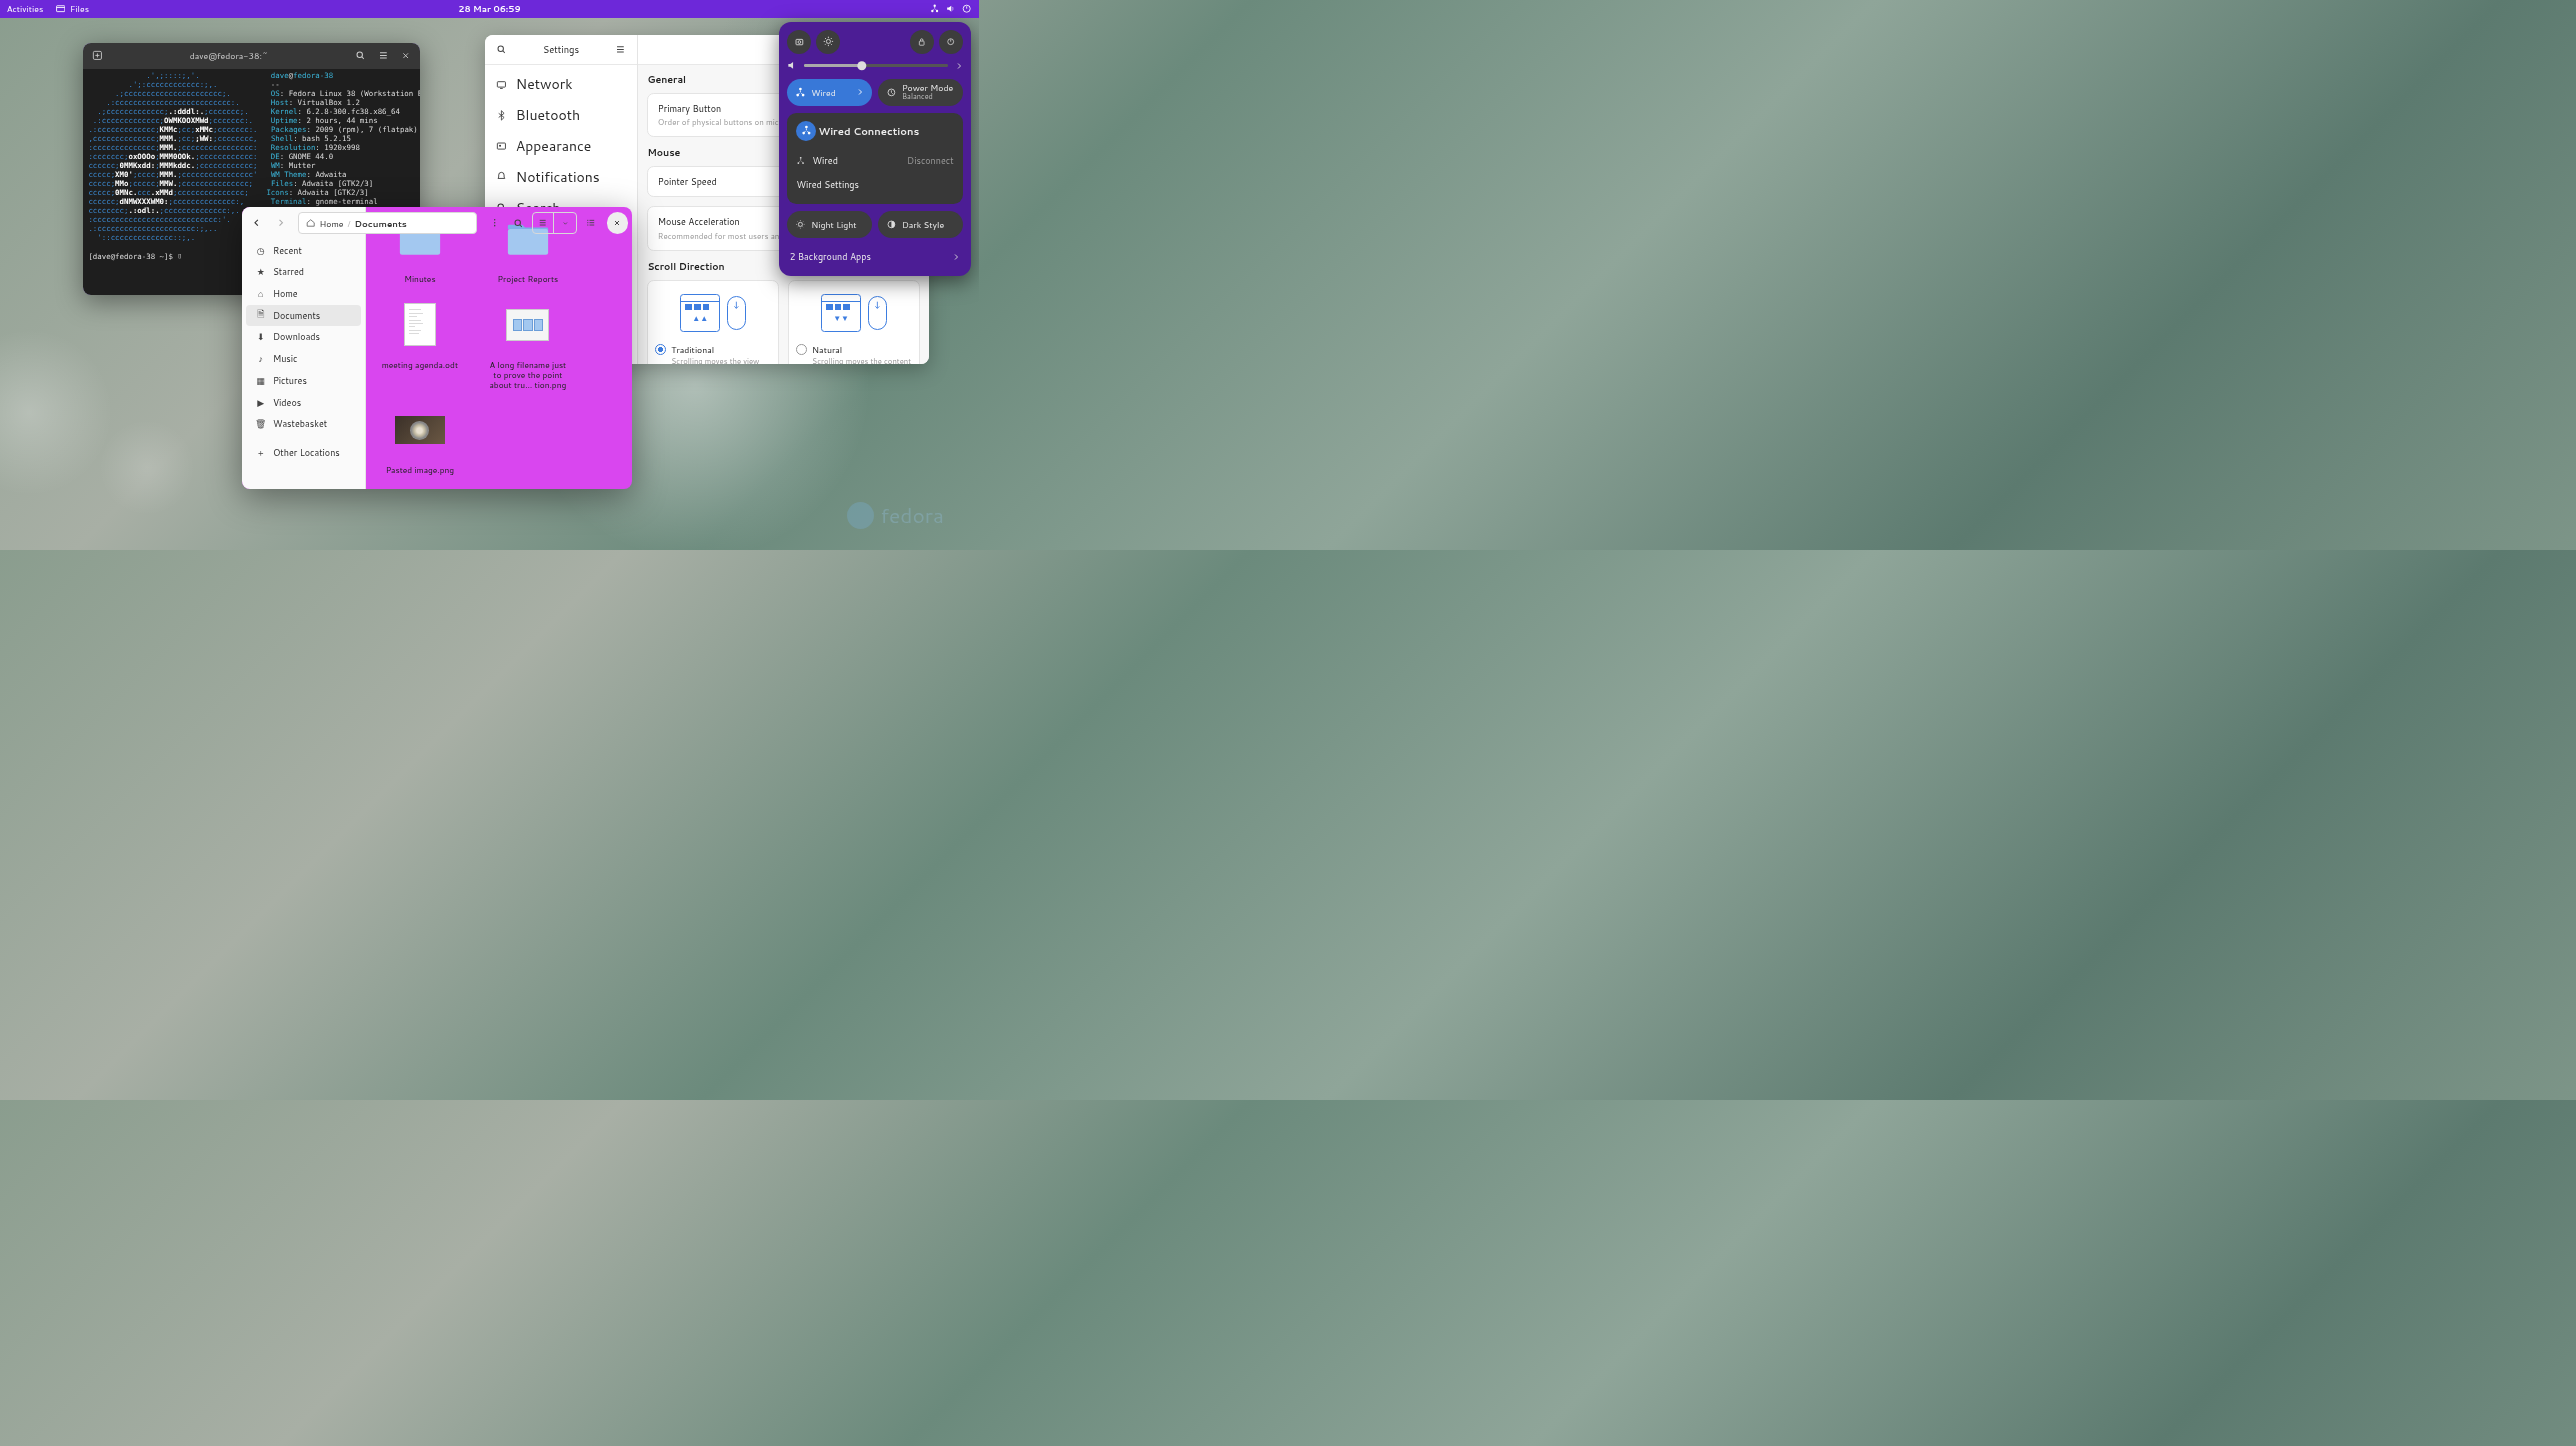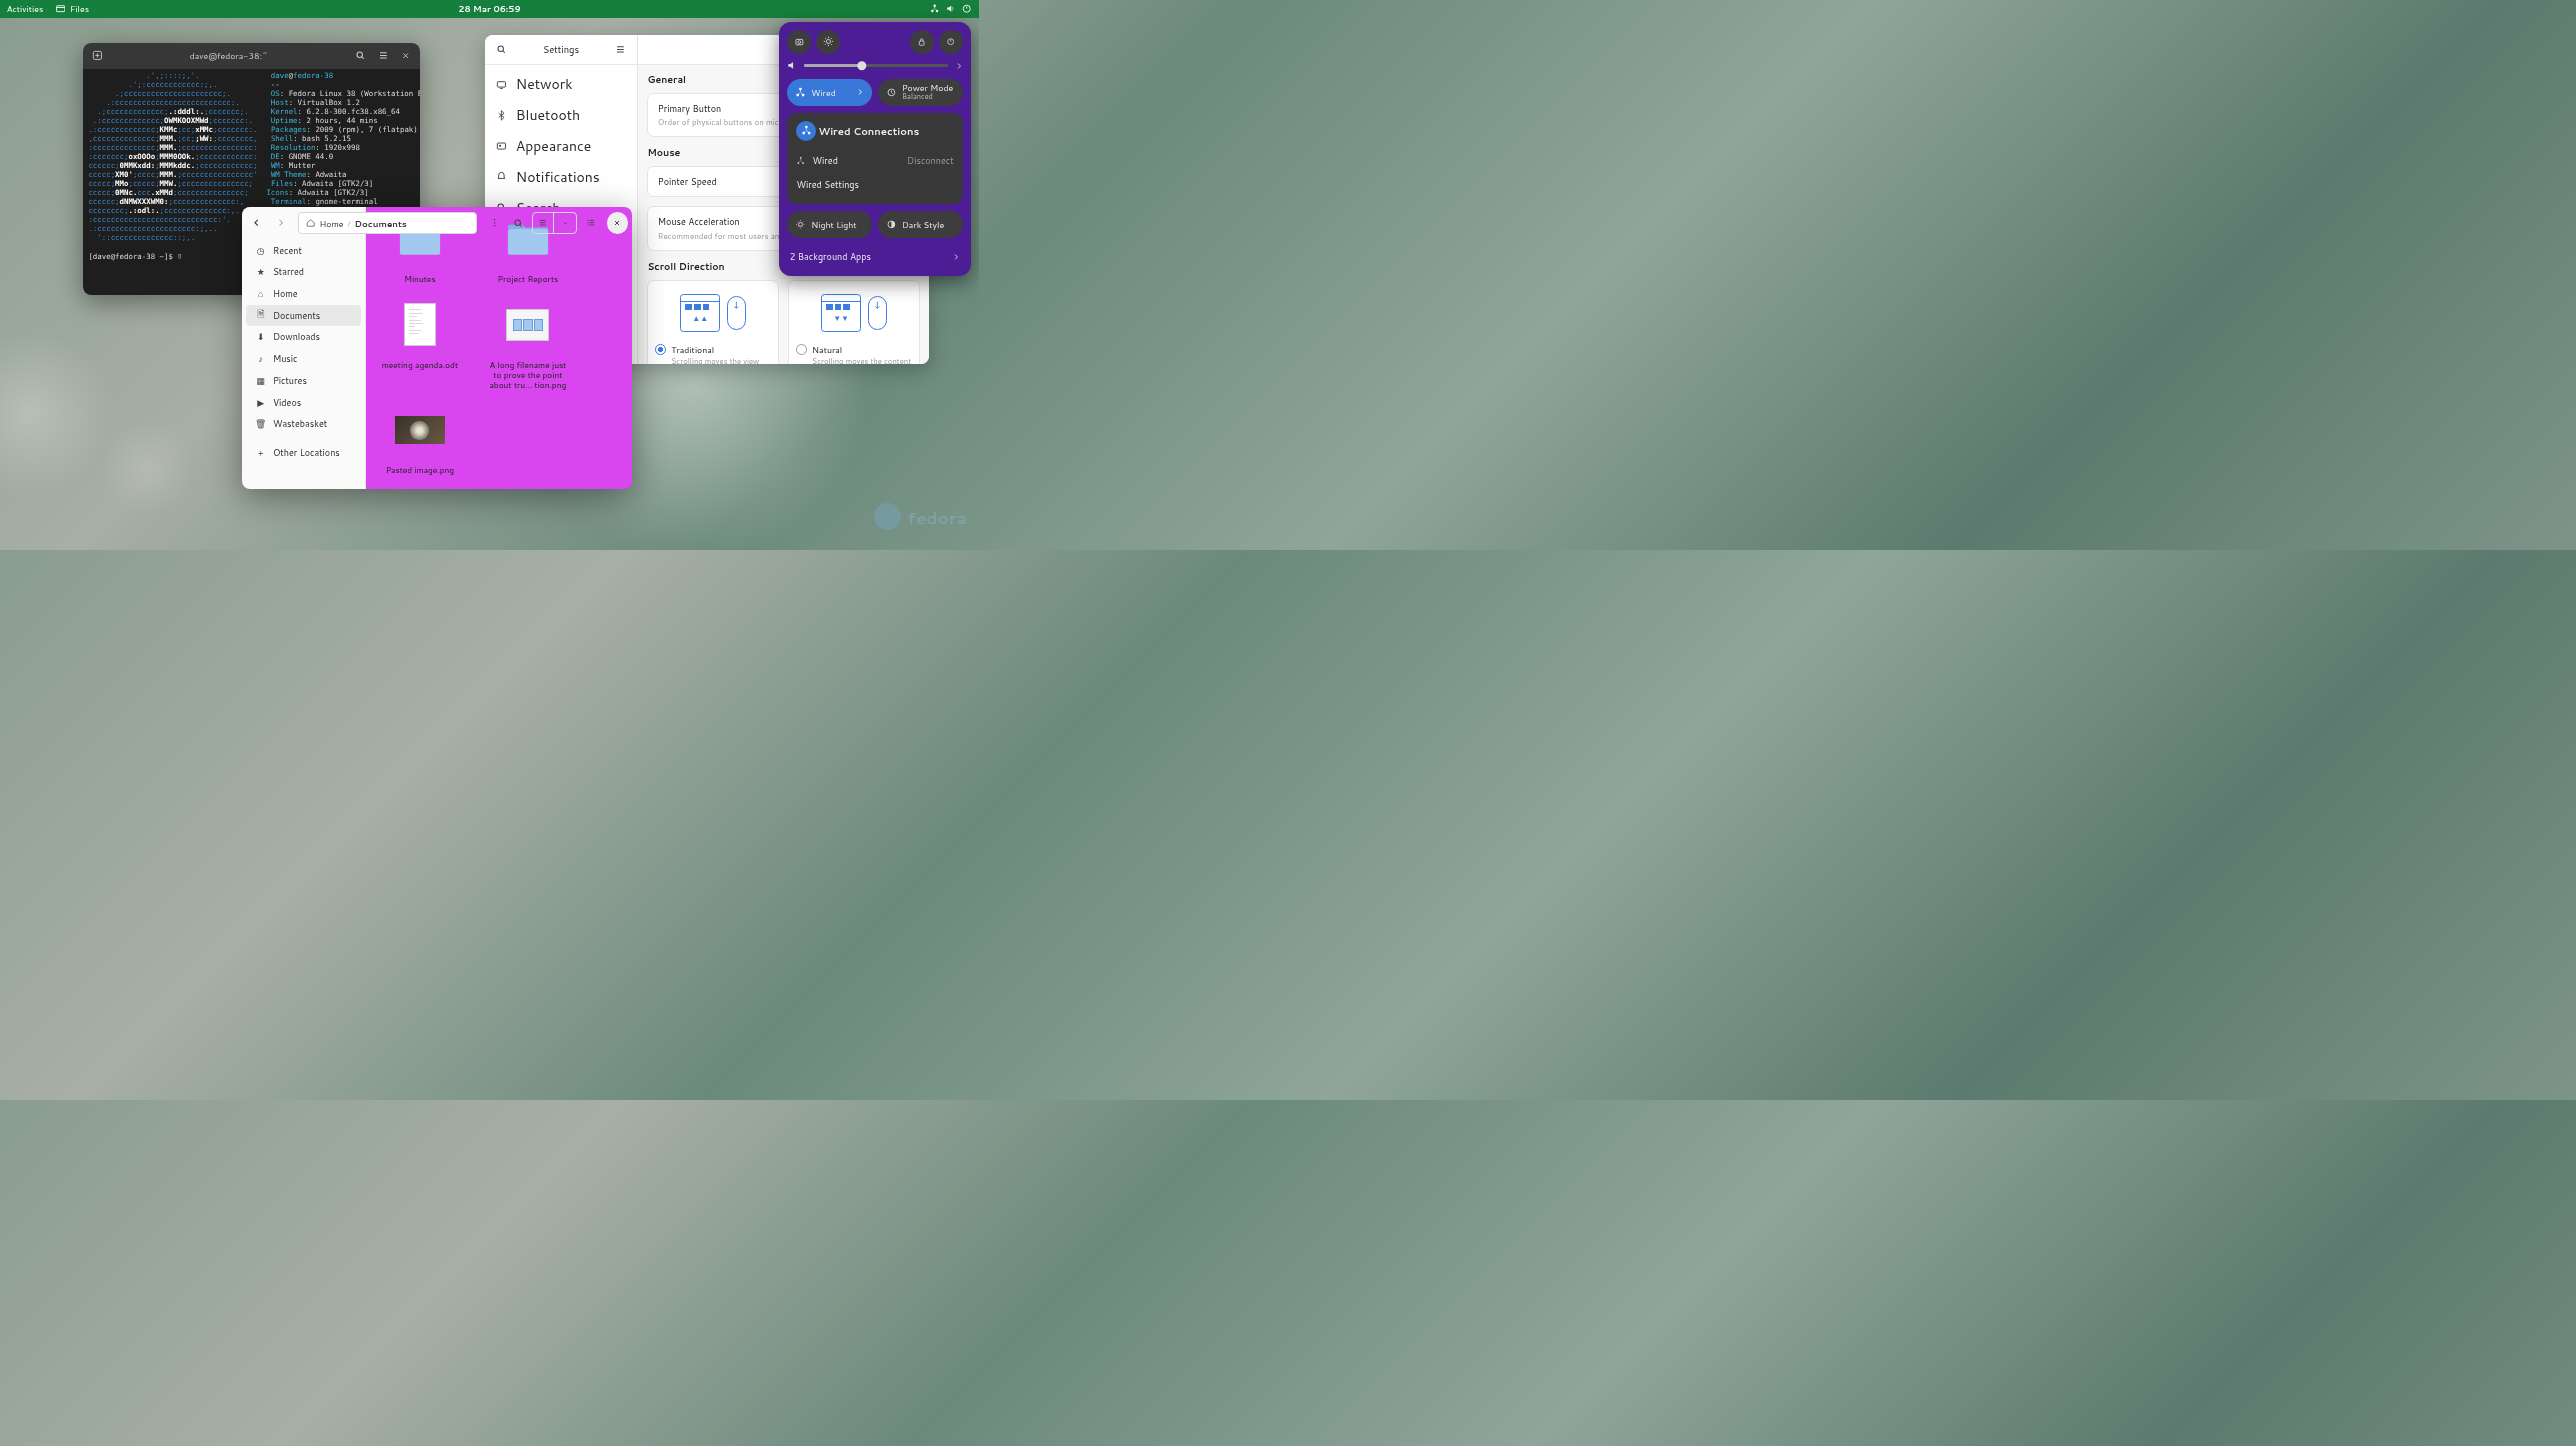--- a/index.html
+++ b/index.html
@@ -16,33 +16,33 @@
 .wallpaper-overlay {
   position: absolute; inset: 0;
   background:
     radial-gradient(circle at 3% 75%, rgba(255,255,255,0.25) 0%, transparent 8%),
     radial-gradient(circle at 15% 85%, rgba(255,255,255,0.15) 0%, transparent 5%),
     radial-gradient(circle at 71% 70%, rgba(255,255,255,0.4) 0%, transparent 22%),
     radial-gradient(circle at 88% 14%, rgba(120,140,130,0.5) 0%, transparent 15%);
 }
 
 .fedora-logo {
-  position:absolute; right:12px; bottom:20px;
-  font-size:17px; font-weight:700; color:rgba(140,180,200,0.45);
+  position:absolute; right:35px; bottom:20px;
+  font-size:21px; font-weight:400; color:rgba(140,180,200,0.45);
   display:flex; align-items:center; gap:6.7px;
 }
 .fedora-logo::before {
   content:""; width:27px; height:27px; border-radius:50%;
   background: rgba(120,170,200,0.4);
 }
 
 
 .topbar {
   position:absolute; top:0; left:0; right:0; height:17.5px;
-  background:#15803d; color:#fff; display:flex; align-items:center;
+  background:#6d28d9; color:#fff; display:flex; align-items:center;
   font-size:8.7px; z-index:10;
 }
 .topbar-left { display:flex; align-items:center; gap:12px; padding-left:6.7px;}
 .topbar-center { position:absolute; left:50%; transform:translateX(-50%); font-weight:600;}
 .topbar-right { margin-left:auto; display:flex; align-items:center; gap:5.4px; padding-right:6.7px;}
 .topbar .icon { width:10.8px; height:10.8px; display:inline-flex; align-items:center; justify-content:center;}
 .files-btn { display:flex; align-items:center; gap:4px;}
 
 
 .terminal {

